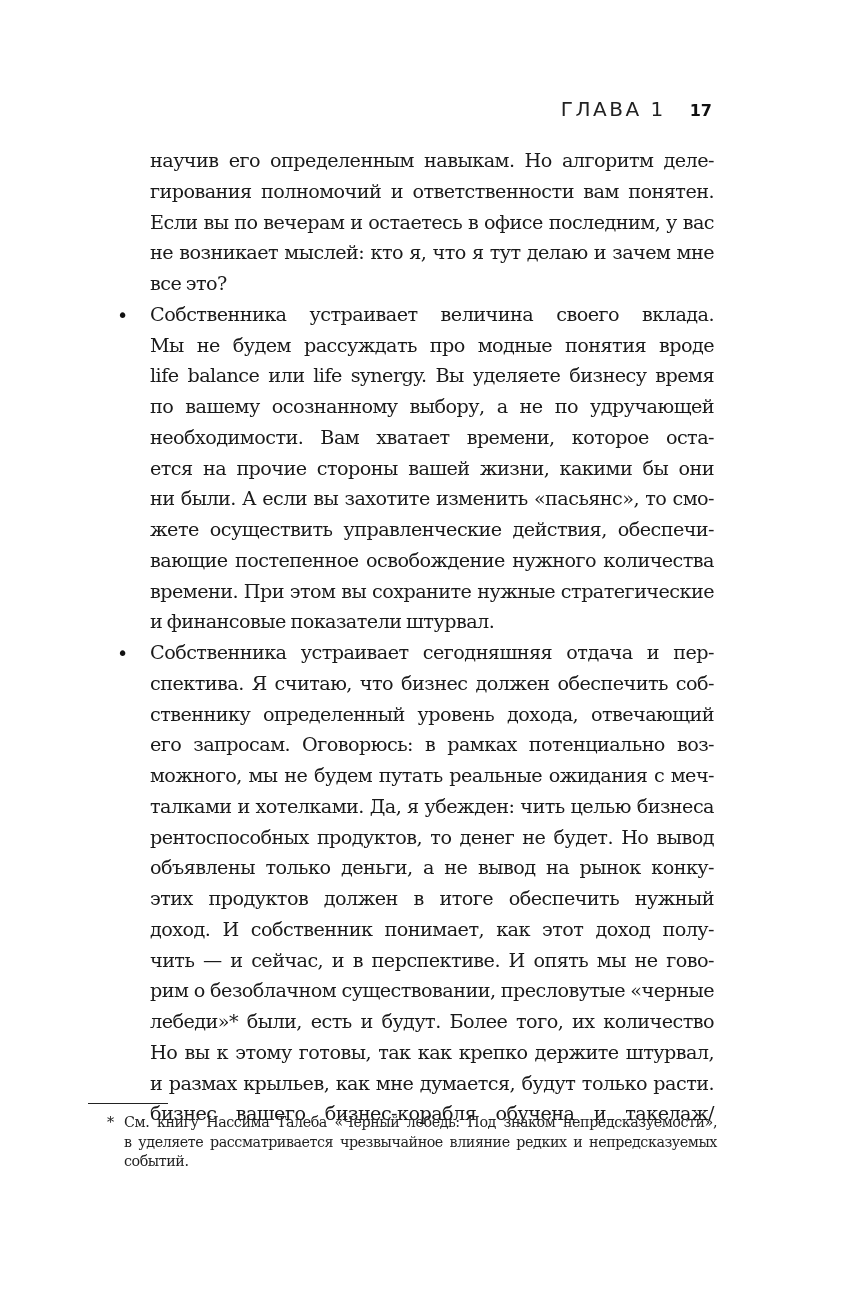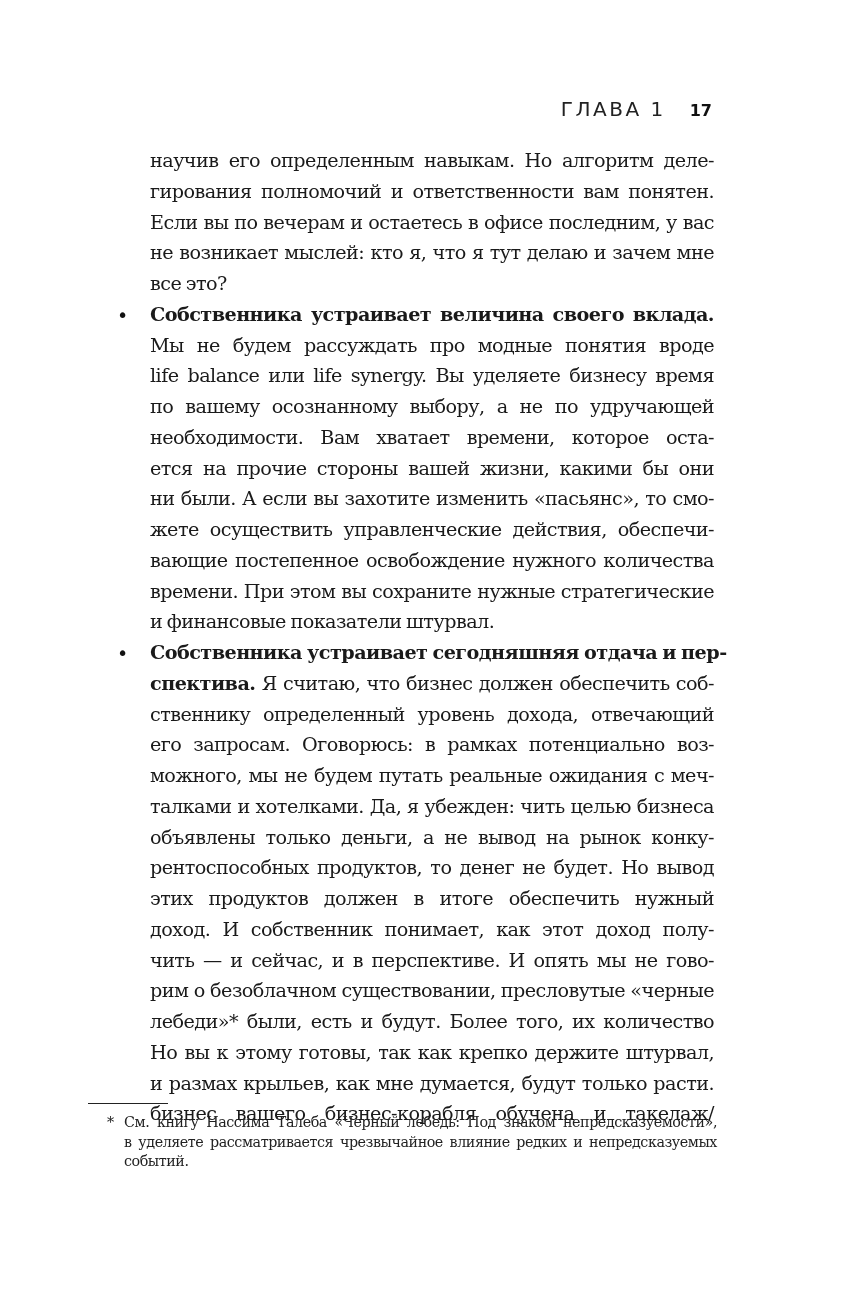--- a/index.html
+++ b/index.html
@@ -23,21 +23,21 @@
       display: block; height: 30.75px; white-space: nowrap;
       text-align: justify; text-align-last: justify;
       letter-spacing: -0.55px; word-spacing: -1px;
     }
     .line.last { text-align-last: left; }
     .bullet-row { position: relative; }
     .bullet {
       position: absolute; left: -33px; top: 0; font-size: 19px;
       font-family: "DejaVu Sans", sans-serif; color: #111;
     }
-    .bold { font-weight: bold; margin-top: 16px; }
+    .bold { font-weight: normal; margin-top: 16px; }
 
     .footnote-rule {
       position: absolute; left: 88px; top: 1103px; width: 80px; height: 0;
       border-top: 1px solid #222;
     }
     .footnote {
       position: absolute; left: 107px; top: 1113px; width: 610px;
       font-family: "DejaVu Serif", serif; font-size: 14.3px; line-height: 19.5px; color: #222;
     }
     .fn-mark { position: absolute; left: 0; top: 0; }
@@ -83,22 +83,22 @@
 
     <span class="line bullet-row">
       <span class="bullet">•</span>
       <span class="bold">Собственника устраивает сегодняшняя отдача и пер-</span>
     </span>
     <span class="line"><span class="bold">спектива.</span><span> Я считаю, что бизнес должен обеспечить соб-</span></span>
     <span class="line">ственнику определенный уровень дохода, отвечающий</span>
     <span class="line">его запросам. Оговорюсь: в рамках потенциально воз-</span>
     <span class="line">можного, мы не будем путать реальные ожидания с меч-</span>
     <span class="line">талками и хотелками. Да, я убежден: чить целью бизнеса</span>
+    <span class="line">рентоспособных продуктов, то денег не будет. Но вывод</span>
     <span class="line">объявлены только деньги, а не вывод на рынок конку-</span>
-    <span class="line">рентоспособных продуктов, то денег не будет. Но вывод</span>
     <span class="line">этих продуктов должен в итоге обеспечить нужный</span>
     <span class="line">доход. И собственник понимает, как этот доход полу-</span>
     <span class="line">чить — и сейчас, и в перспективе. И опять мы не гово-</span>
     <span class="line">рим о безоблачном существовании, пресловутые «черные</span>
     <span class="line">лебеди»* были, есть и будут. Более того, их количество</span>
     <span class="line">Но вы к этому готовы, так как крепко держите штурвал,</span>
     <span class="line">и размах крыльев, как мне думается, будут только расти.</span>
     <span class="line">бизнес вашего бизнес-корабля обучена и такелаж/</span>
   </div>
 

